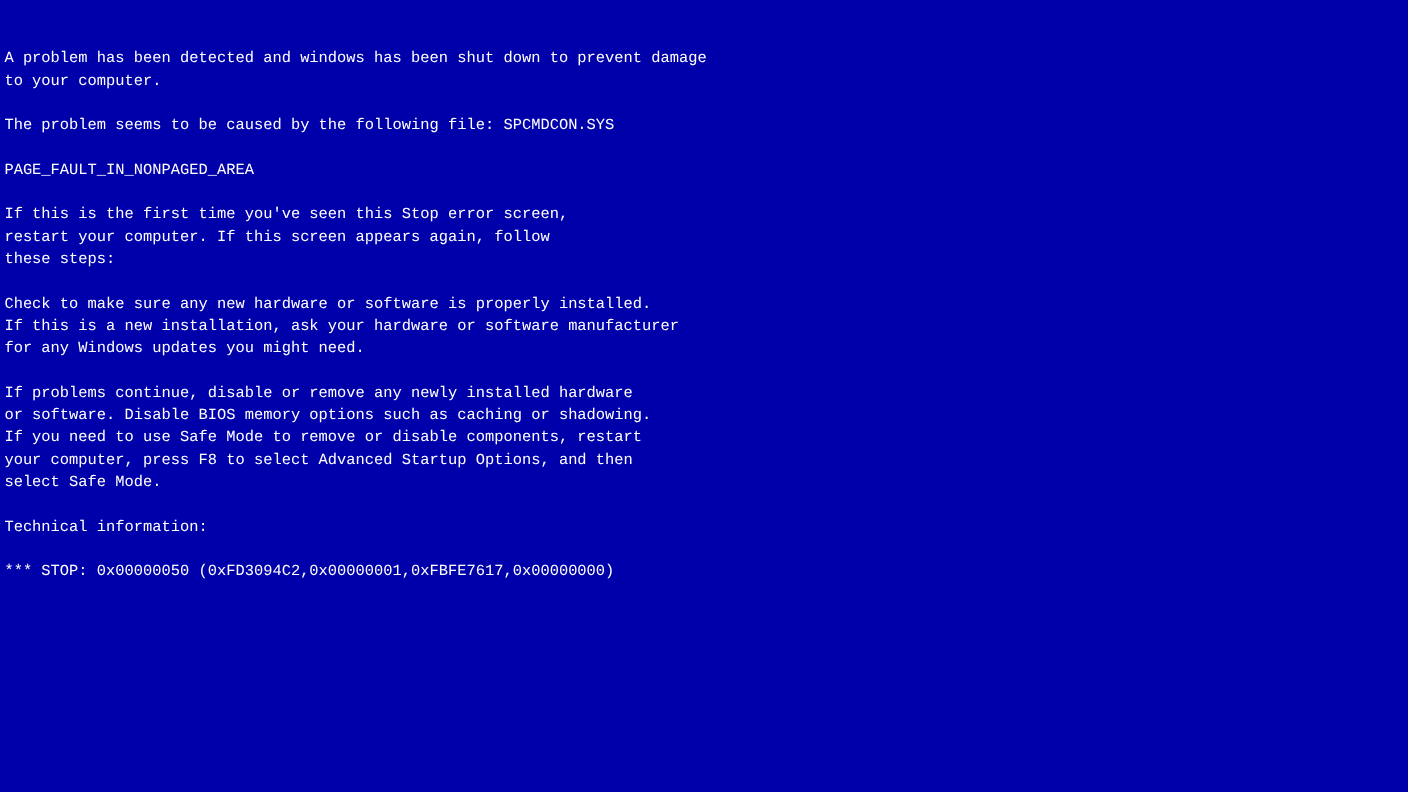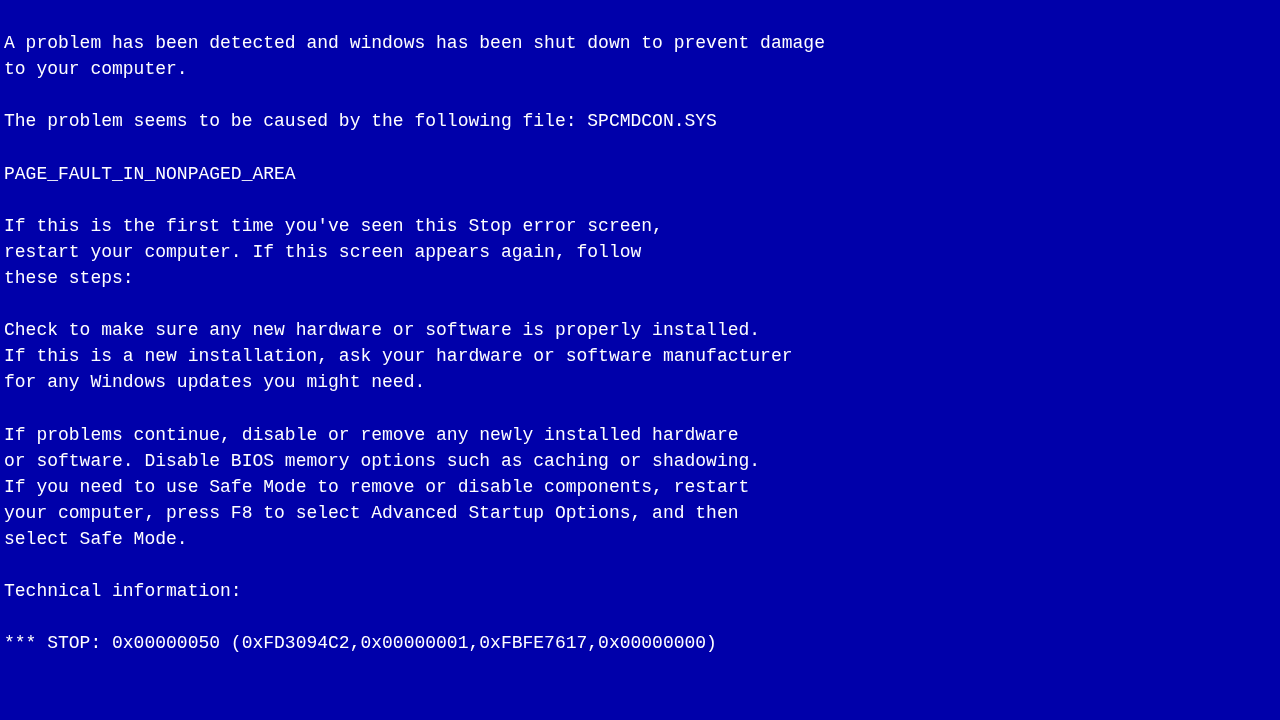--- a/index.html
+++ b/index.html
@@ -14,23 +14,23 @@
       overflow: hidden;
       background-color: #0000AA;
     }
 
     .bsod-screen {
       width: 1088px;
       height: 720px;
       background-color: #0000AA;
       color: #FFFFFF;
       font-family: 'Courier New', Courier, monospace;
-      font-size: 18px;
+      font-size: 14px;
       line-height: 1.45;
-      padding: 4px 10px 10px 4px;
+      padding: 23px 10px 10px 4px;
       white-space: pre-wrap;
       word-break: break-word;
     }
 
     .bsod-text {
       display: block;
     }
   </style>
 </head>
 <body>

